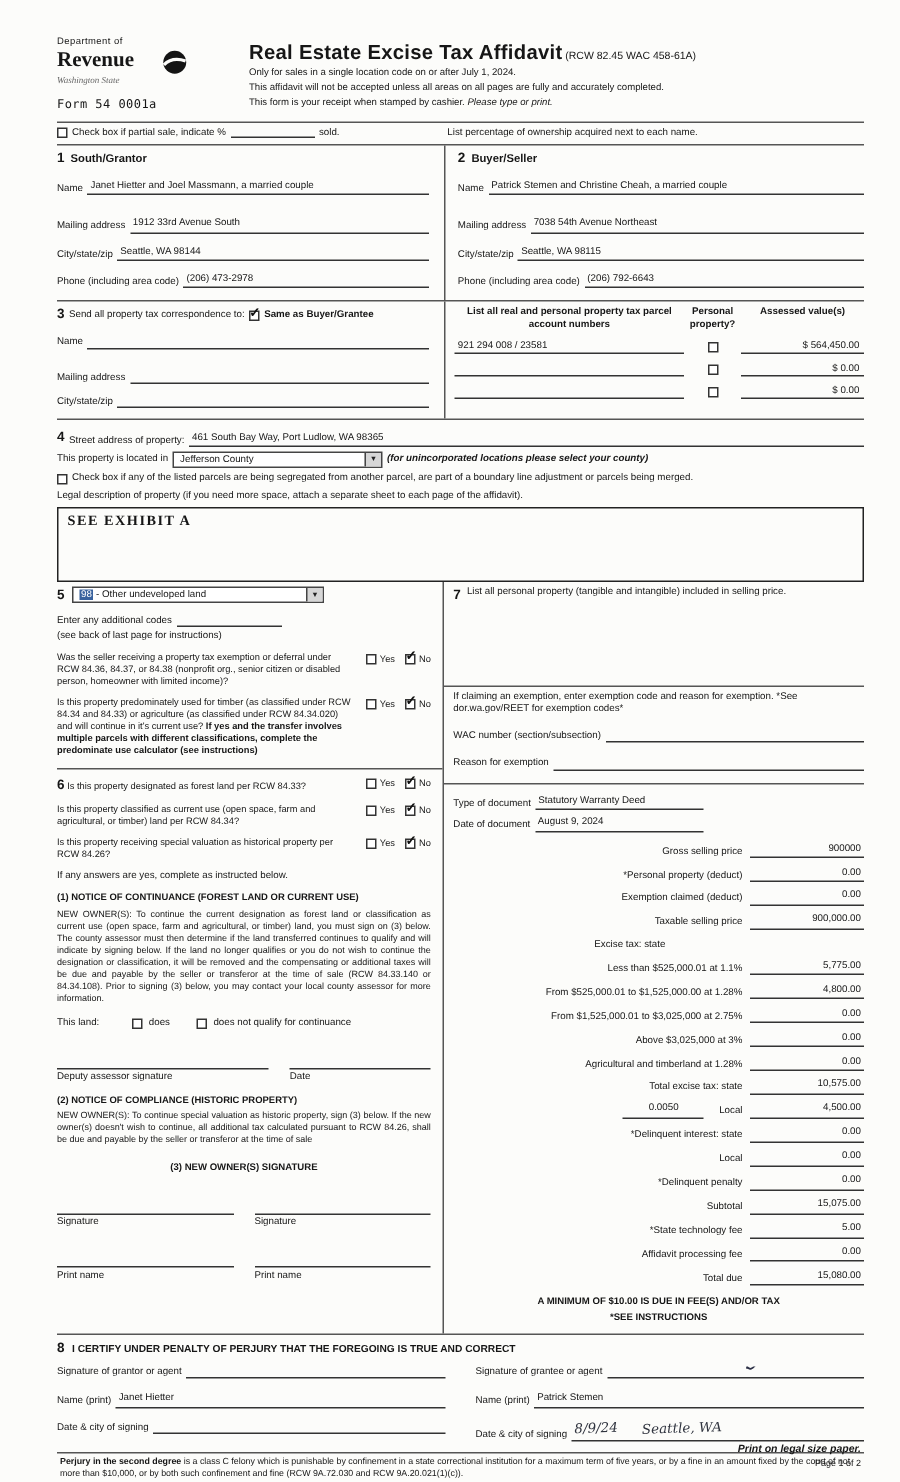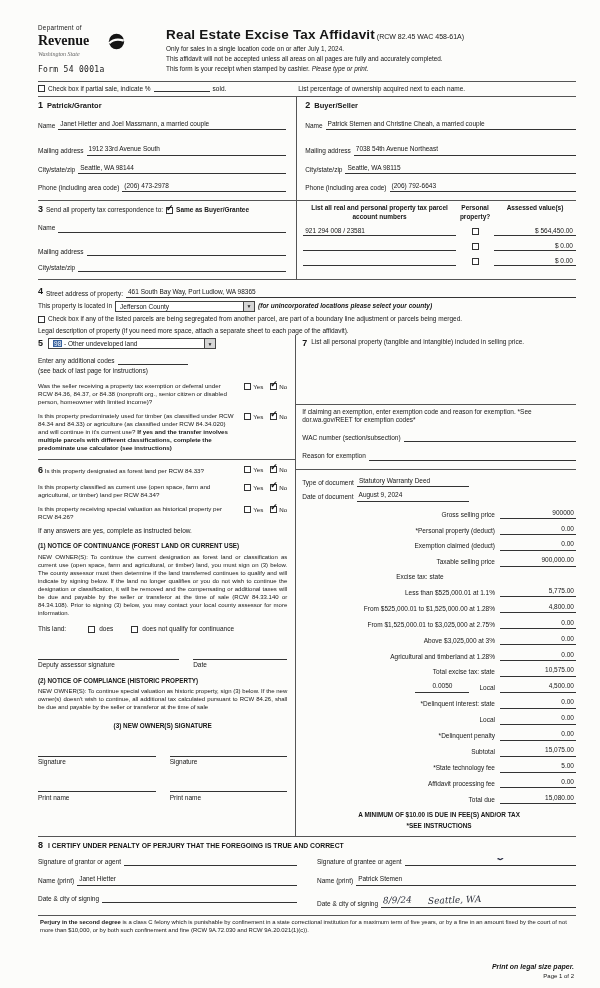--- a/index.html
+++ b/index.html
@@ -170,21 +170,21 @@
       <span class="fl w56"></span>
       <span>sold.</span>
     </div>
     <div class="partial-right">List percentage of ownership acquired next to each name.</div>
   </div>
 
   <div class="parties">
     <section class="party pl">
       <div class="sec-head">
         <span class="sn">1</span>
-        <span class="st">Patrick/Grantor</span>
+        <span class="st">South/Grantor</span>
       </div>
       <div class="field">
         <span class="lbl">Name</span>
         <span class="val">Janet Hietter and Joel Massmann, a married couple</span>
       </div>
       <div class="field gap">
         <span class="lbl">Mailing address</span>
         <span class="val">1912 33rd Avenue South</span>
       </div>
       <div class="field">
@@ -289,20 +289,23 @@
       </span>
       <span class="b i">(for unincorporated locations please select your county)</span>
     </div>
     <div class="s4row c">
       <span class="cb"></span>
       <span>Check box if any of the listed parcels are being segregated from another parcel, are part of a boundary line adjustment or parcels being merged.</span>
     </div>
     <div class="s4row">
       <span>Legal description of property (if you need more space, attach a separate sheet to each page of the affidavit).</span>
     </div>
+    <div class="legal-box">
+      <span class="exhibit">SEE EXHIBIT A</span>
+    </div>
   </div>
 
   <div class="cols">
     <div class="col-l">
 
       <section class="s5">
         <div class="s5head">
           <span class="sn">5</span>
           <span class="dropdown" style="min-width:168px;">
             <span class="dd-text" style="flex:1;"><span class="sel">98</span><span> - Other undeveloped land</span></span>

